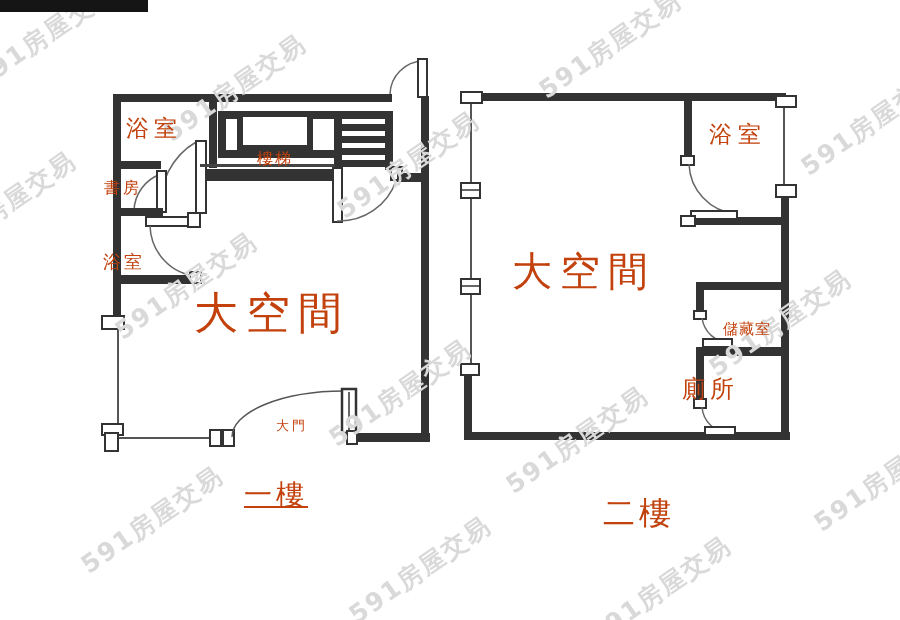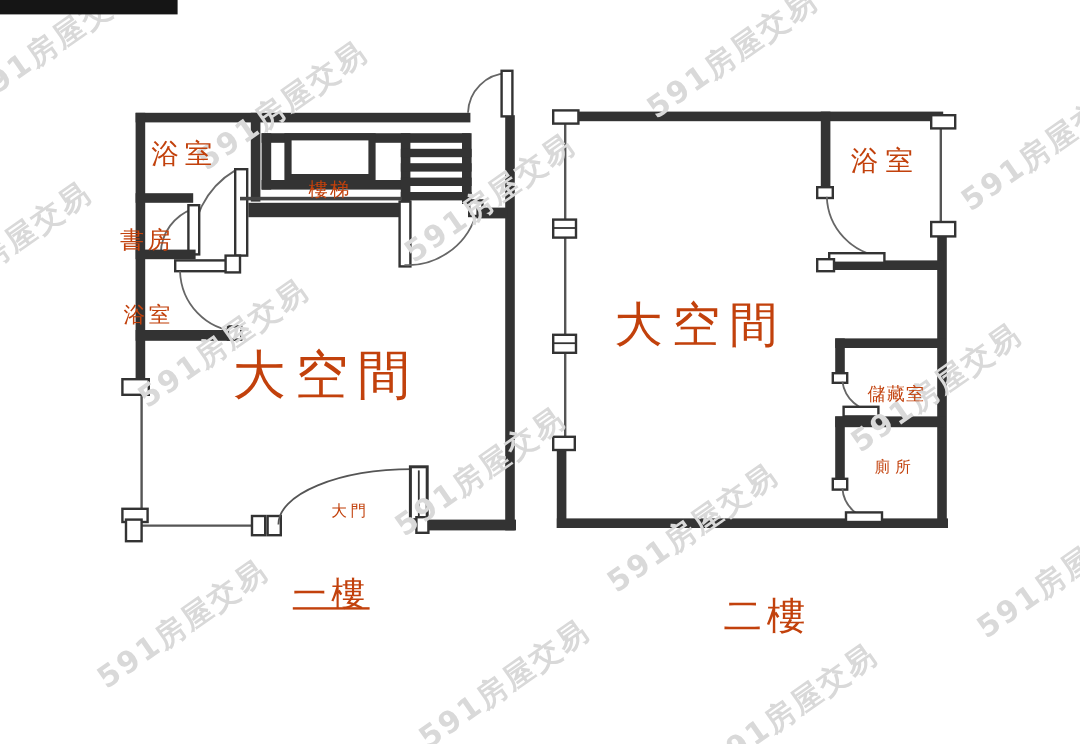--- a/index.html
+++ b/index.html
@@ -128,26 +128,26 @@
       <rect x="696" y="347" width="92" height="9" fill="#333"></rect>
 
       <rect x="696" y="347" width="8" height="56" fill="#333"></rect>
       <rect x="694" y="399" width="12" height="9" fill="#fff" stroke="#333" stroke-width="2"></rect>
       <path d="M 702 407 A 28 28 0 0 0 730 433" fill="none" stroke="#666" stroke-width="1.5"></path>
       <rect x="705" y="427" width="30" height="8" fill="#fff" stroke="#333" stroke-width="2"></rect>
     </g>
   </svg>
 
   <div class="label" style="left:154px;top:128px;font-size:23px;letter-spacing:5px;">浴室</div>
-  <div class="label" style="left:123px;top:200px;font-size:20px;letter-spacing:3px;">書房</div>
+  <div class="label" style="left:123px;top:188px;font-size:16px;letter-spacing:3px;">書房</div>
   <div class="label" style="left:124px;top:262px;font-size:18px;letter-spacing:3px;">浴室</div>
   <div class="label" style="left:275px;top:131px;font-size:16px;letter-spacing:2px;margin-top:28px;">樓梯</div>
   <div class="label" style="left:272px;top:313px;font-size:44px;letter-spacing:8px;">大空間</div>
   <div class="label" style="left:292px;top:426px;font-size:13px;letter-spacing:3px;">大門</div>
   <div class="label" style="left:276px;top:495px;font-size:28px;letter-spacing:4px;text-decoration:underline;">一樓</div>
 
   <div class="label" style="left:738px;top:134px;font-size:23px;letter-spacing:6px;">浴室</div>
   <div class="label" style="left:584px;top:271px;font-size:40px;letter-spacing:8px;">大空間</div>
   <div class="label" style="left:747px;top:305px;font-size:15px;letter-spacing:1px;margin-top:24px;">儲藏室</div>
-  <div class="label" style="left:746px;top:389px;font-size:13px;letter-spacing:4px;">廁所</div>
+  <div class="label" style="left:710px;top:389px;font-size:24px;letter-spacing:4px;">廁所</div>
   <div class="label" style="left:639px;top:499px;font-size:32px;letter-spacing:4px;margin-top:15px;">二樓</div>
 
 </div>
 
 </body></html>

